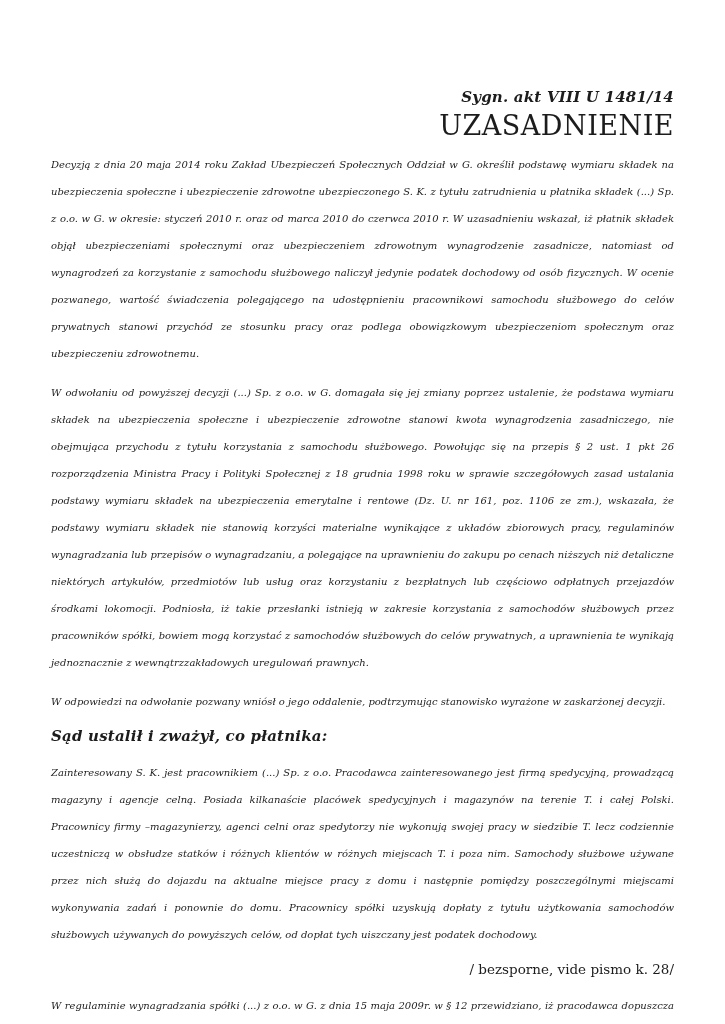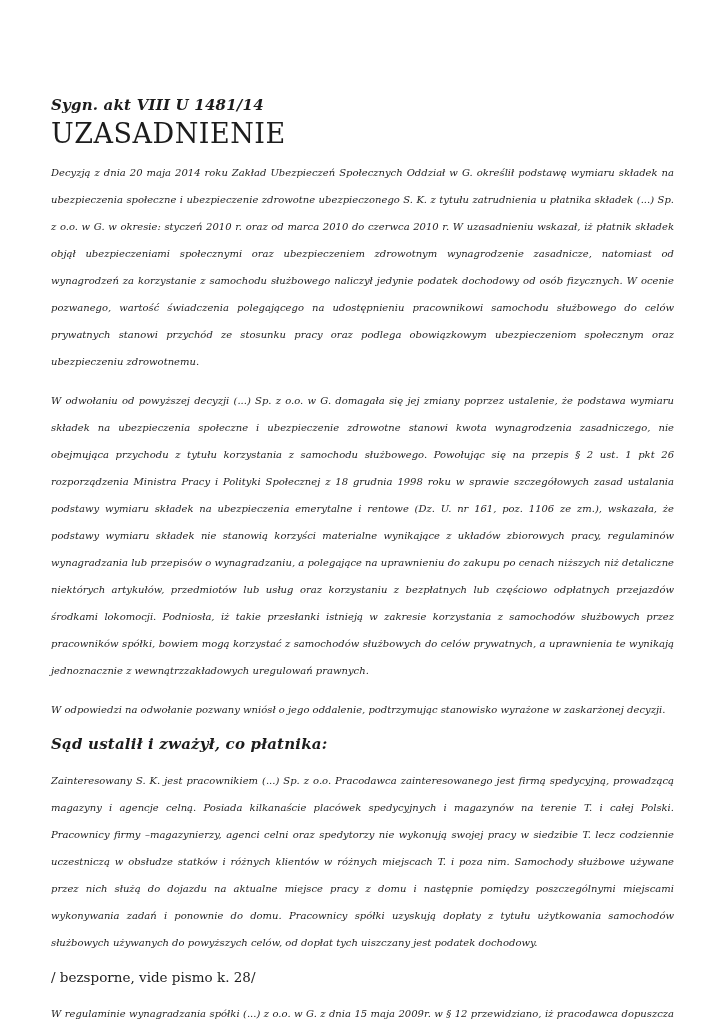--- a/index.html
+++ b/index.html
@@ -16,41 +16,42 @@
     background: #ffffff;
     padding: 88px 51px 40px 51px;
     font-family: "DejaVu Serif", "Liberation Serif", serif;
     color: #1c1c1c;
     -webkit-font-smoothing: antialiased;
   }
   .case-number {
     font-size: 15px;
     font-weight: bold;
     font-style: italic;
-    margin: 8px 0 2px 0;
+    margin: 0 0 2px 0;
     letter-spacing: 0.2px;
+    text-align: right;
   }
   .doc-title {
-    text-align: left;
+    text-align: right;
     font-size: 27px;
     font-weight: normal;
     letter-spacing: 0.5px;
     margin: 4px 0 10px 0;
   }
   .para {
     font-size: 10px;
     line-height: 27px;
     text-align: justify;
     margin: 0 0 12px 0;
     font-style: italic;
   }
   .note {
     font-size: 13.5px;
     line-height: 19.3px;
-    text-align: left;
+    text-align: right;
     margin: 0 0 12px 0;
   }
   .section-heading {
     font-size: 15px;
     line-height: 19.3px;
     font-weight: bold;
     font-style: italic;
     margin: 2px 0 13px 0;
     letter-spacing: 0.2px;
   }

